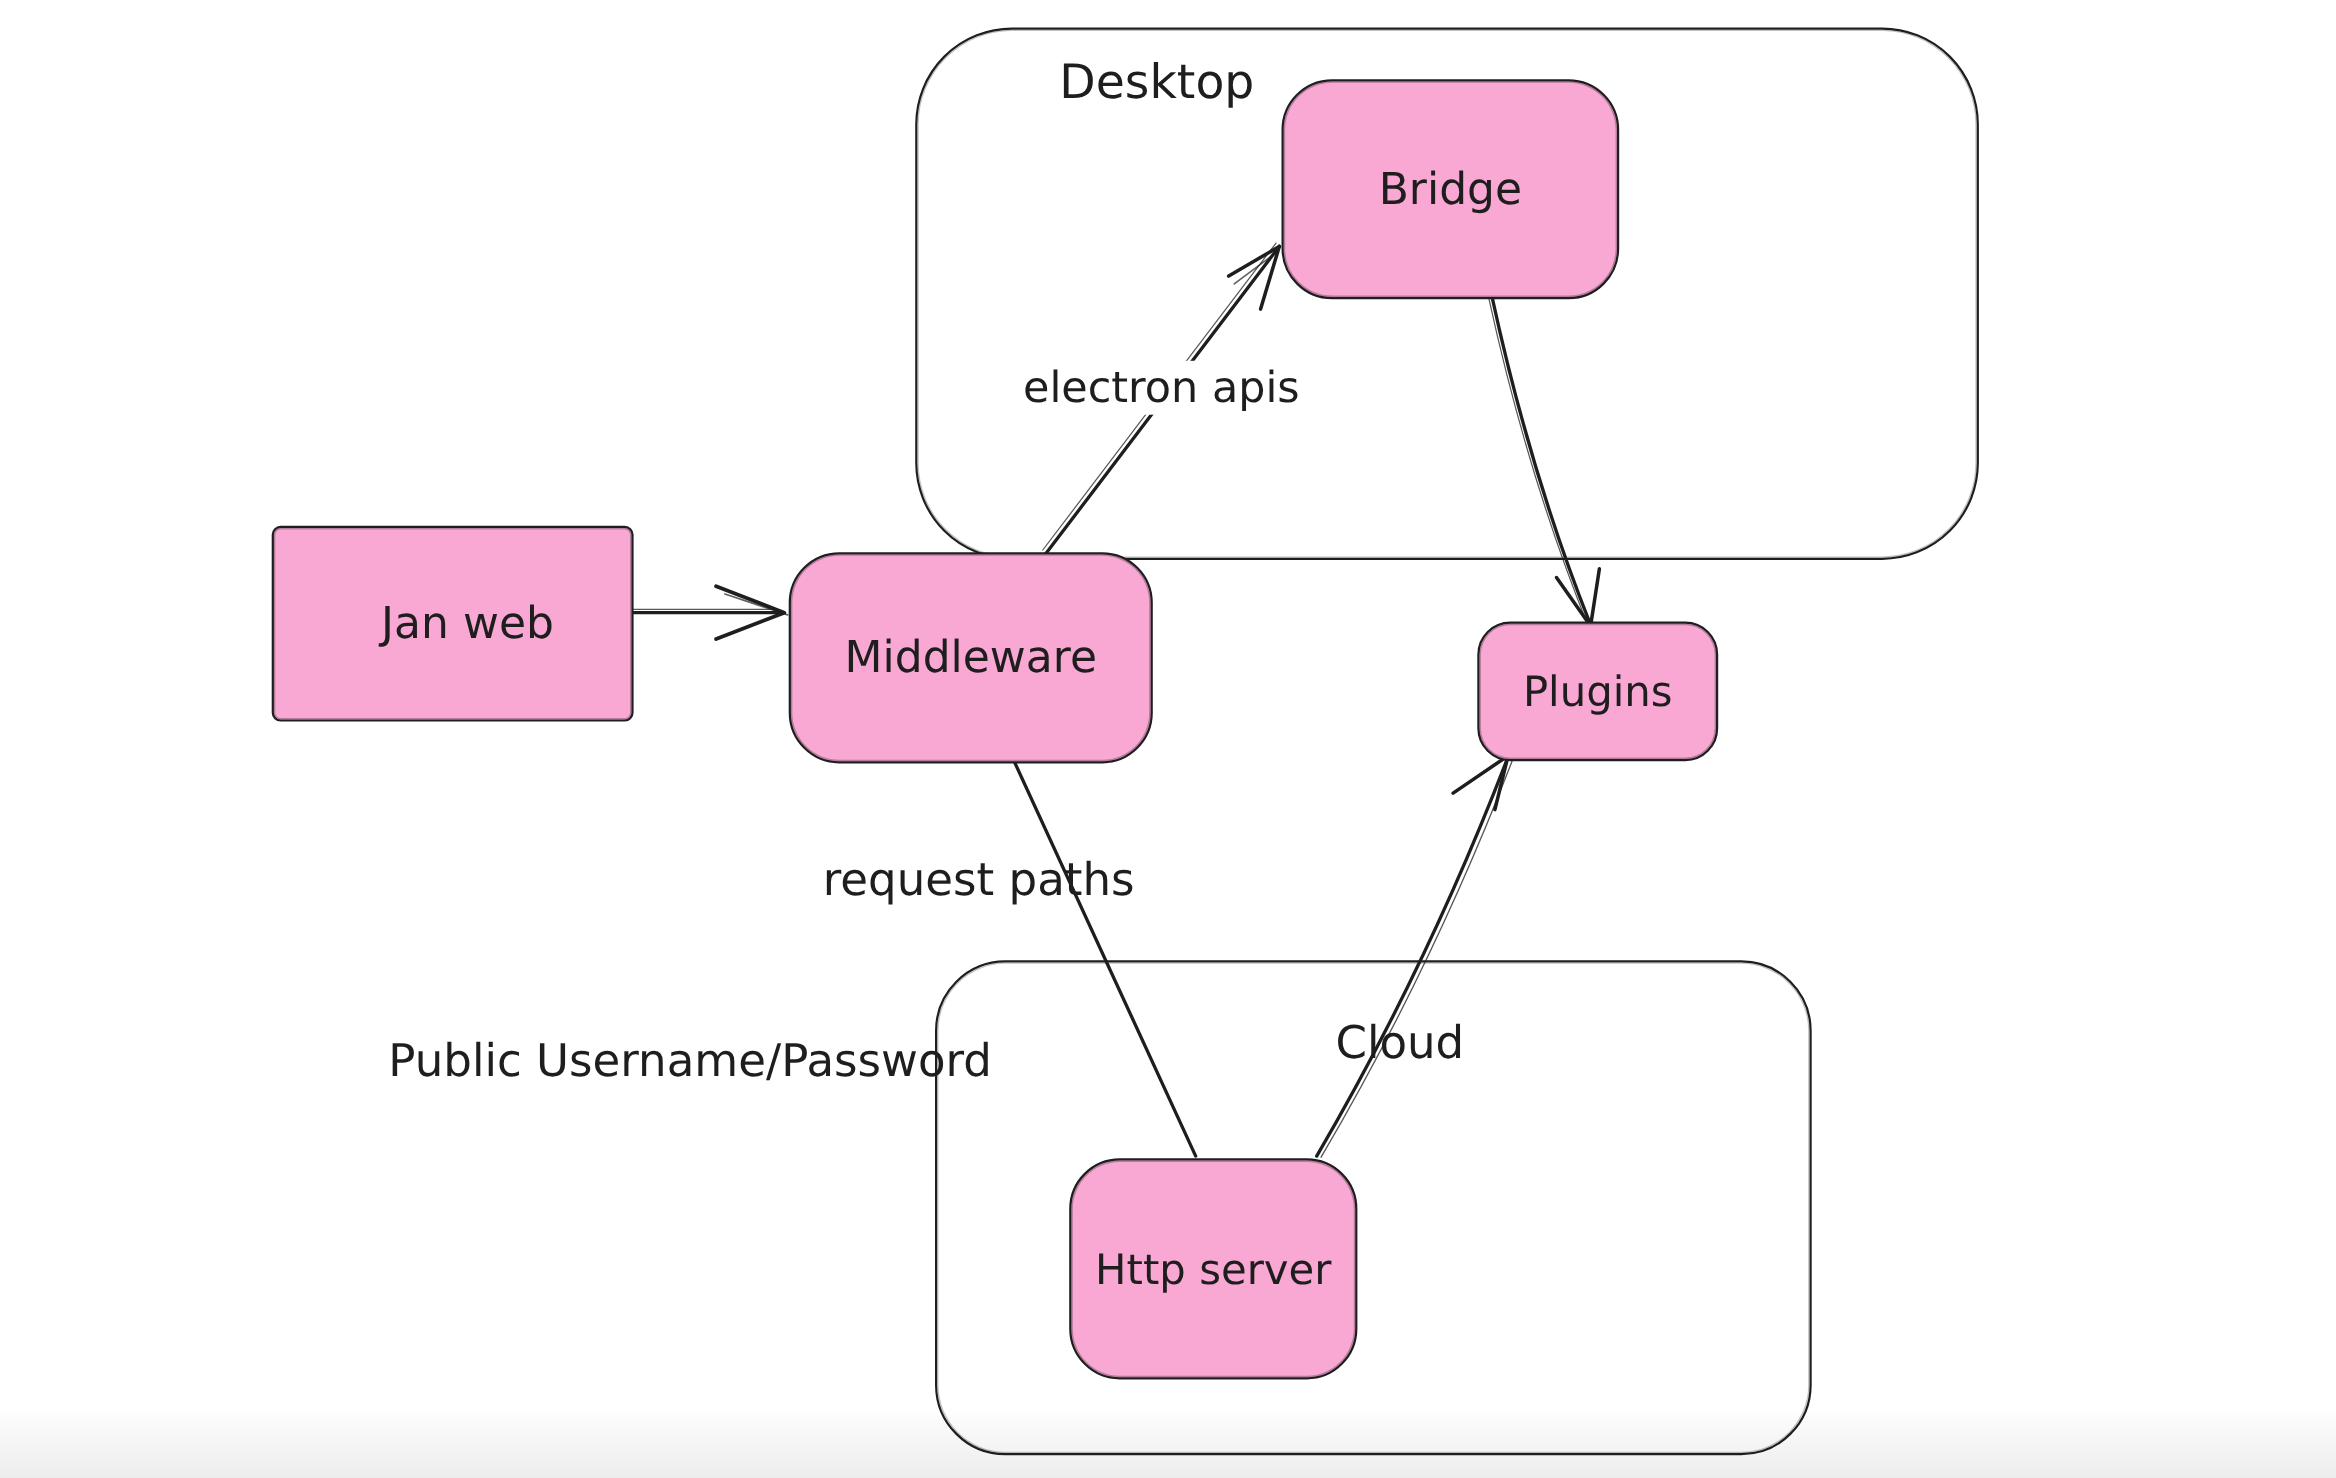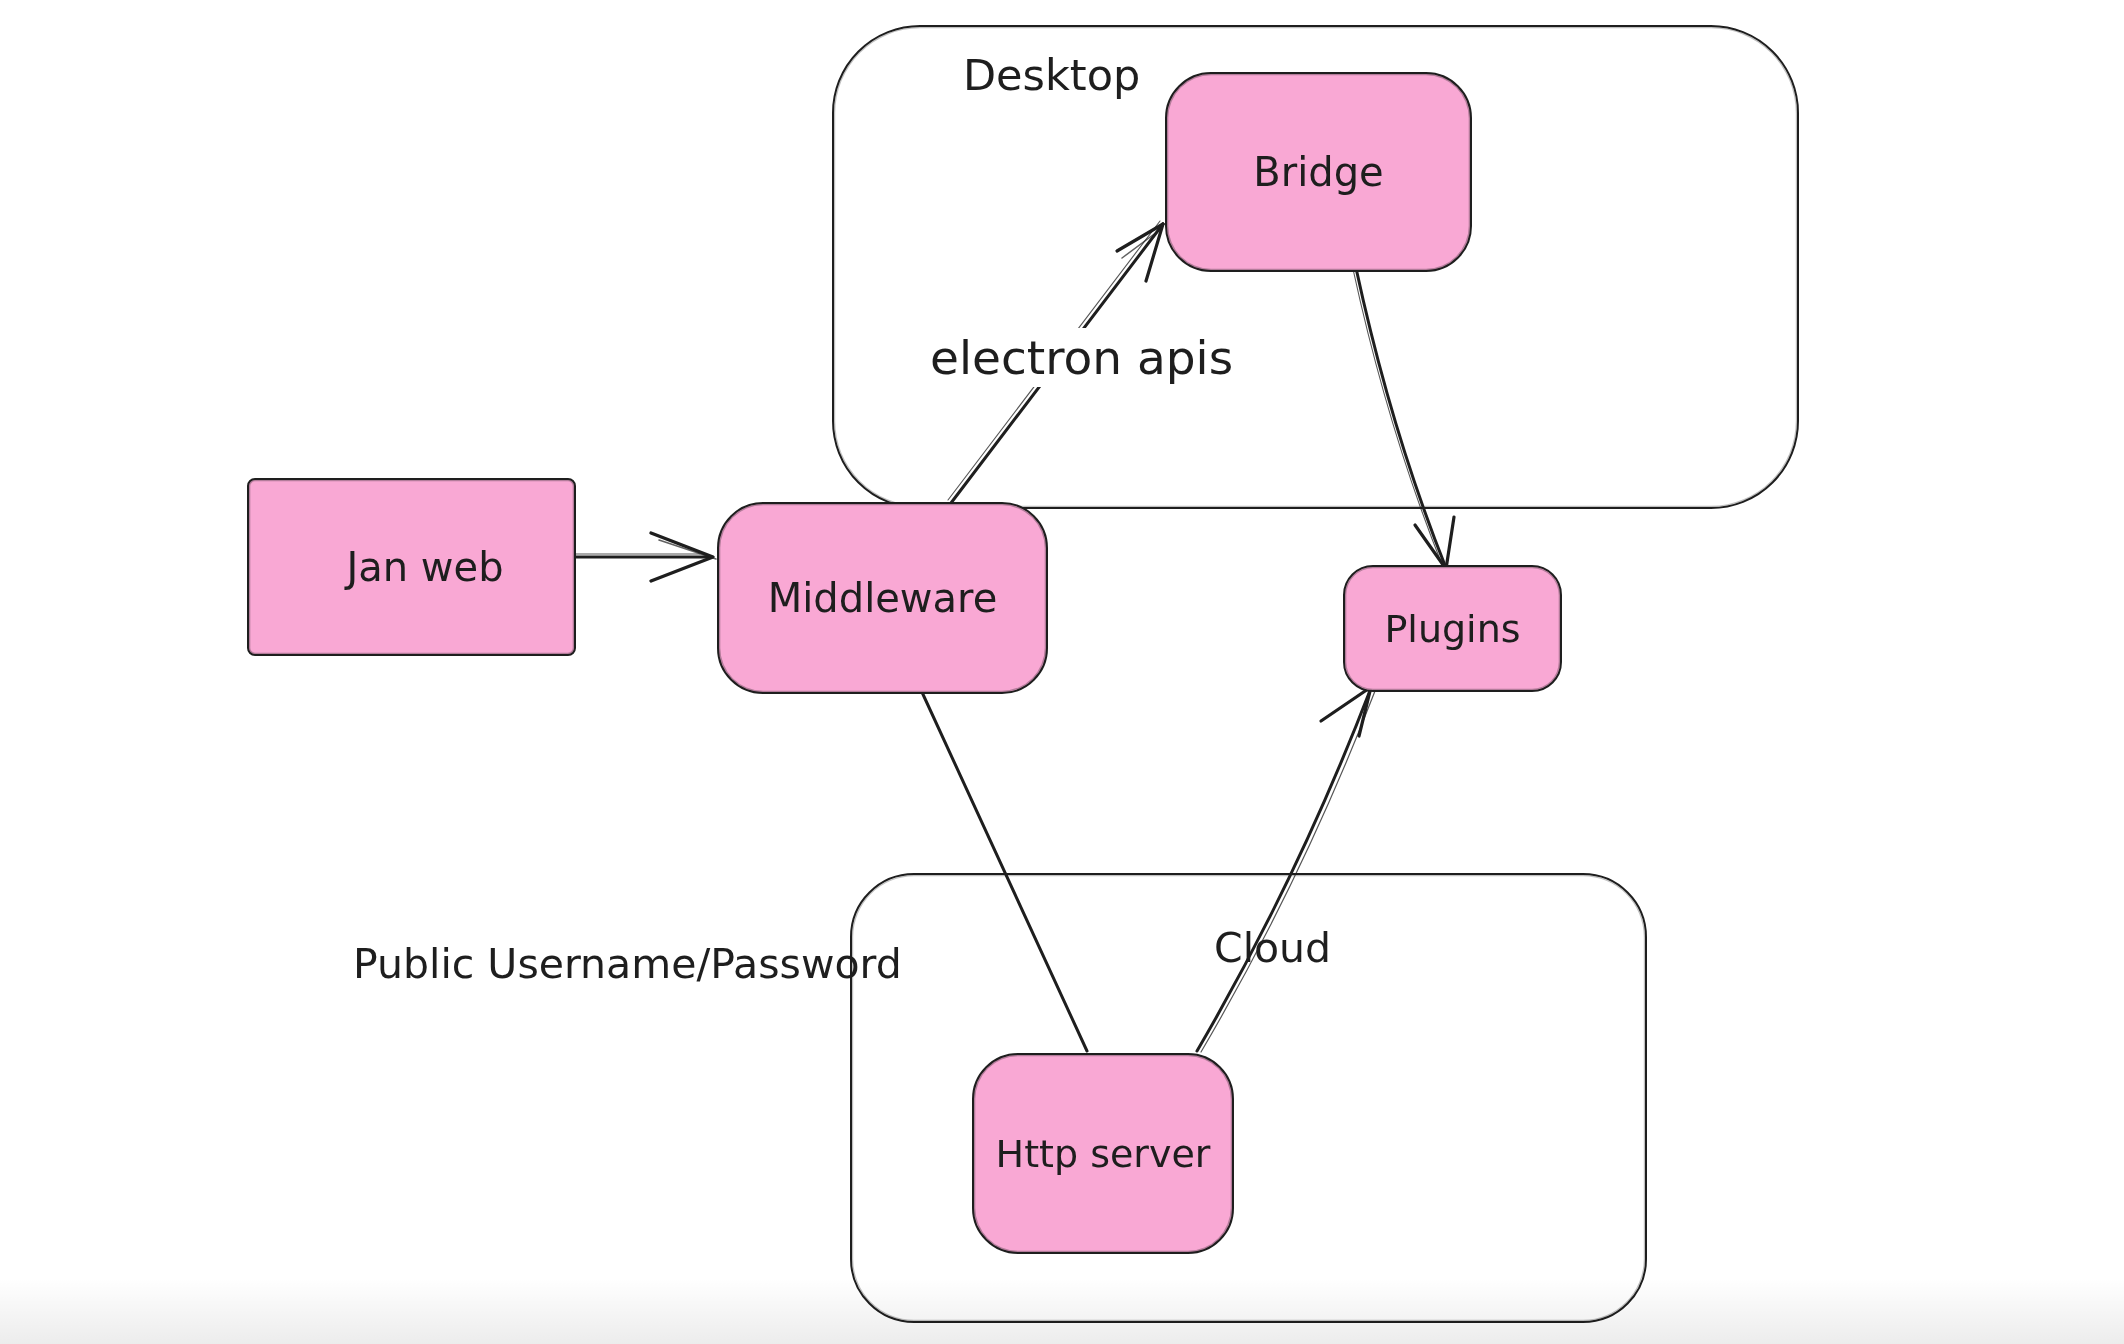--- a/index.html
+++ b/index.html
@@ -44,21 +44,21 @@
   .node.plugins{left:1343px;top:565px;width:215px;height:123px;border-radius:30px;font-size:38px;}
   .node.http-server{left:972px;top:1053px;width:258px;height:197px;border-radius:46px;font-size:38px;}
   .float-label{
     position:absolute;
     z-index:4;
     white-space:nowrap;
   }
   .label-desktop{left:963px;top:50px;font-size:43px;}
   .label-cloud{left:1214px;top:924px;font-size:41px;}
   .label-electron-apis{
-    left:920px;top:328px;font-size:47px;
+    left:920px;top:328px;font-size:39px;
     background:#ffffff;padding:2px 10px;
   }
   .label-request-paths{left:748px;top:776px;font-size:41px;}
   .annotation{
     position:absolute;left:353px;top:936px;
     font-size:41px;line-height:1.38;z-index:4;
     white-space:nowrap;
   }
   .bottom-fade{
     position:absolute;left:0;bottom:0;width:2124px;height:66px;
@@ -129,19 +129,20 @@
   <div class="node plugins">
     <span>Plugins</span>
   </div>
 
   <div class="float-label label-desktop">Desktop</div>
 
   <div class="float-label label-cloud">Cloud</div>
 
   <div class="float-label label-electron-apis">electron apis</div>
 
+  <div class="float-label label-request-paths">request paths</div>
 
   <div class="annotation">
     <div>Public Username/Password</div>
   </div>
 
   <div class="bottom-fade"></div>
 </div>
 
 </body></html>

